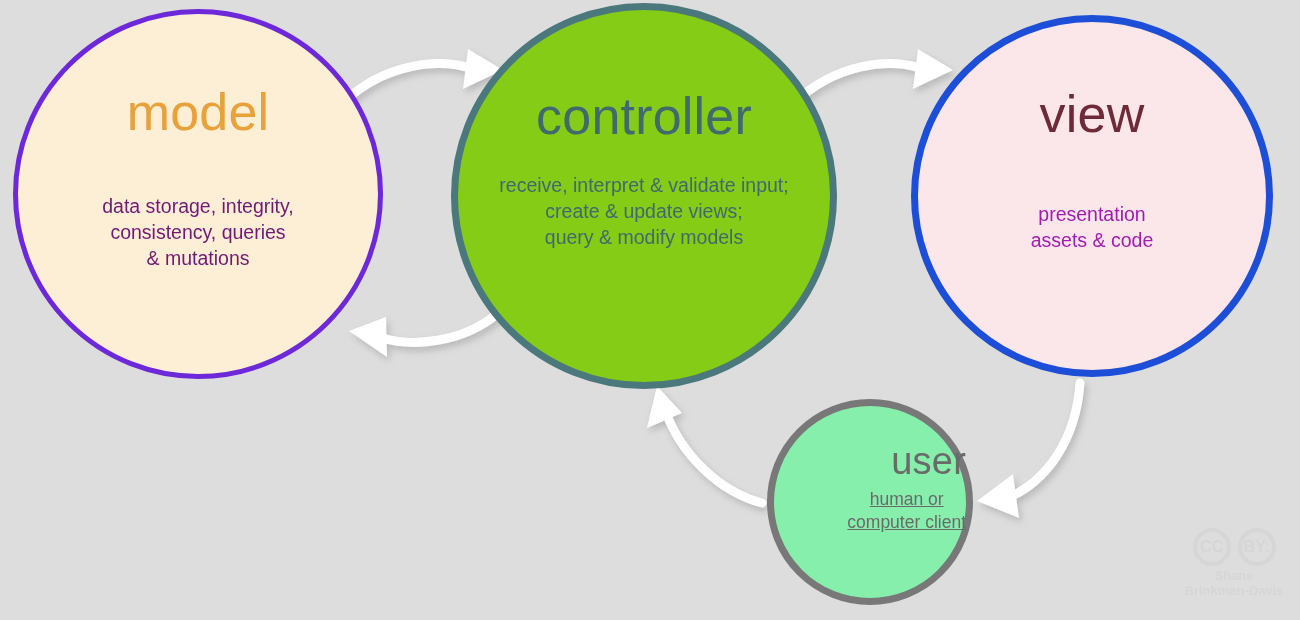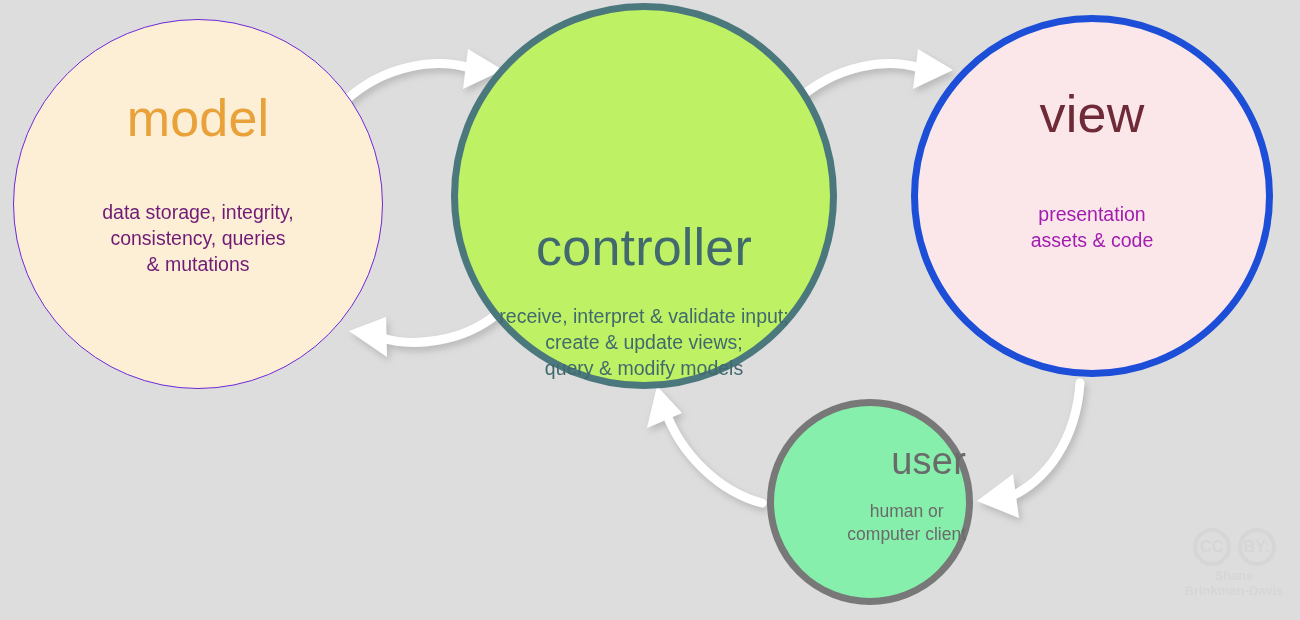--- a/index.html
+++ b/index.html
@@ -44,46 +44,45 @@
   }
   .node-desc {
     text-align: center;
     line-height: 1.33;
     white-space: pre-line;
   }
 
   
   #node-model {
     left: 13px;
-    top: 19px;
+    top: 9px;
     width: 370px;
     height: 370px;
     background: #fdefd5;
-    border: 1px solid #6d28d9;
+    border: 5px solid #6d28d9;
   }
   #node-model .node-title {
     color: #e9a13a;
     font-size: 52px;
     margin-top: 72px;
   }
   #node-model .node-desc {
     color: #701a75;
     font-size: 19.5px;
     margin-top: 56px;
   }
 
   
   #node-controller {
     left: 451px;
     top: 3px;
     width: 386px;
     height: 386px;
-    background: #bef264;
+    background: #84cc16;
     border: 7px solid #4a787c;
-    justify-content: flex-end;
   }
   #node-controller .node-title {
     color: #41696e;
     font-size: 52px;
     margin-top: 80px;
   }
   #node-controller .node-desc {
     color: #41696e;
     font-size: 19.5px;
     margin-top: 31px;
@@ -120,21 +119,22 @@
     align-items: flex-end;
   }
   #node-user .node-title {
     color: #6a6a6a;
     font-size: 38px;
     margin-top: 36px;
   }
   #node-user .node-desc {
     color: #6a6a6a;
     font-size: 17.5px;
-    margin-top: 20px;
+    margin-top: 8px;
+    text-decoration: underline;
   }
 
   
   #license-badge {
     position: absolute;
     left: 1176px;
     top: 528px;
     width: 116px;
     height: 76px;
     z-index: 3;

